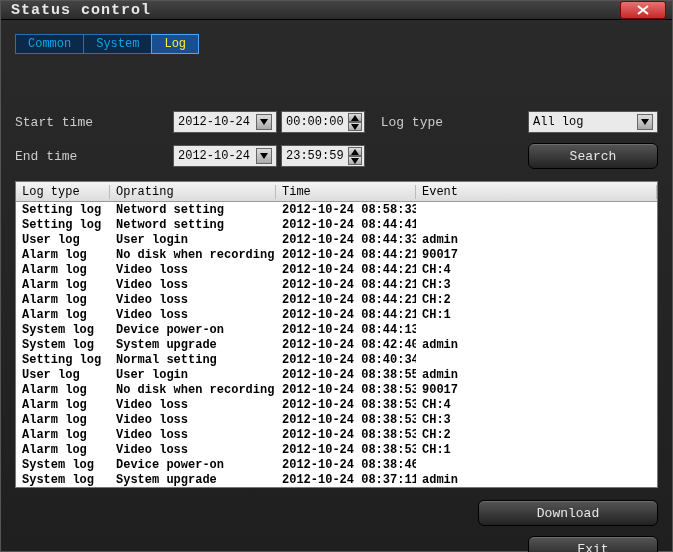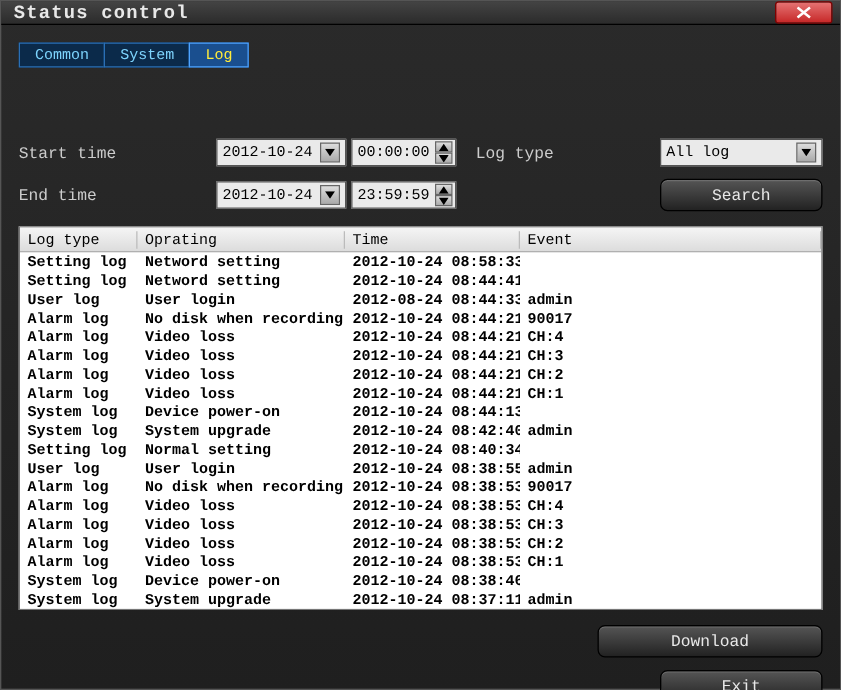--- a/index.html
+++ b/index.html
@@ -58,21 +58,21 @@
     .tabs {
       display: flex;
       gap: 0;
       margin-bottom: 12px;
     }
     .tab {
       padding: 2px 12px;
       font-size: 12px;
       border: 1px solid #2a6fb5;
       background: #0b2a4a;
-      color: #7dd3fc;
+      color: #0ea5e9;
       cursor: pointer;
       margin-right: -1px;
     }
     .tab.active {
       background: #1a4f8f;
       color: #ffeb3b;
       border-color: #4da3ff;
     }
     .filters {
       display: grid;
@@ -290,21 +290,21 @@
           </div>
           <div class="tr">
             <div class="td col-type">Setting log</div>
             <div class="td col-op">Netword setting</div>
             <div class="td col-time">2012-10-24 08:44:41</div>
             <div class="td col-ev"></div>
           </div>
           <div class="tr">
             <div class="td col-type">User log</div>
             <div class="td col-op">User login</div>
-            <div class="td col-time">2012-08-24 08:44:33</div>
+            <div class="td col-time">2012-10-24 08:44:33</div>
             <div class="td col-ev">admin</div>
           </div>
           <div class="tr">
             <div class="td col-type">Alarm log</div>
             <div class="td col-op">No disk when recording</div>
             <div class="td col-time">2012-10-24 08:44:21</div>
             <div class="td col-ev">90017</div>
           </div>
           <div class="tr">
             <div class="td col-type">Alarm log</div>

